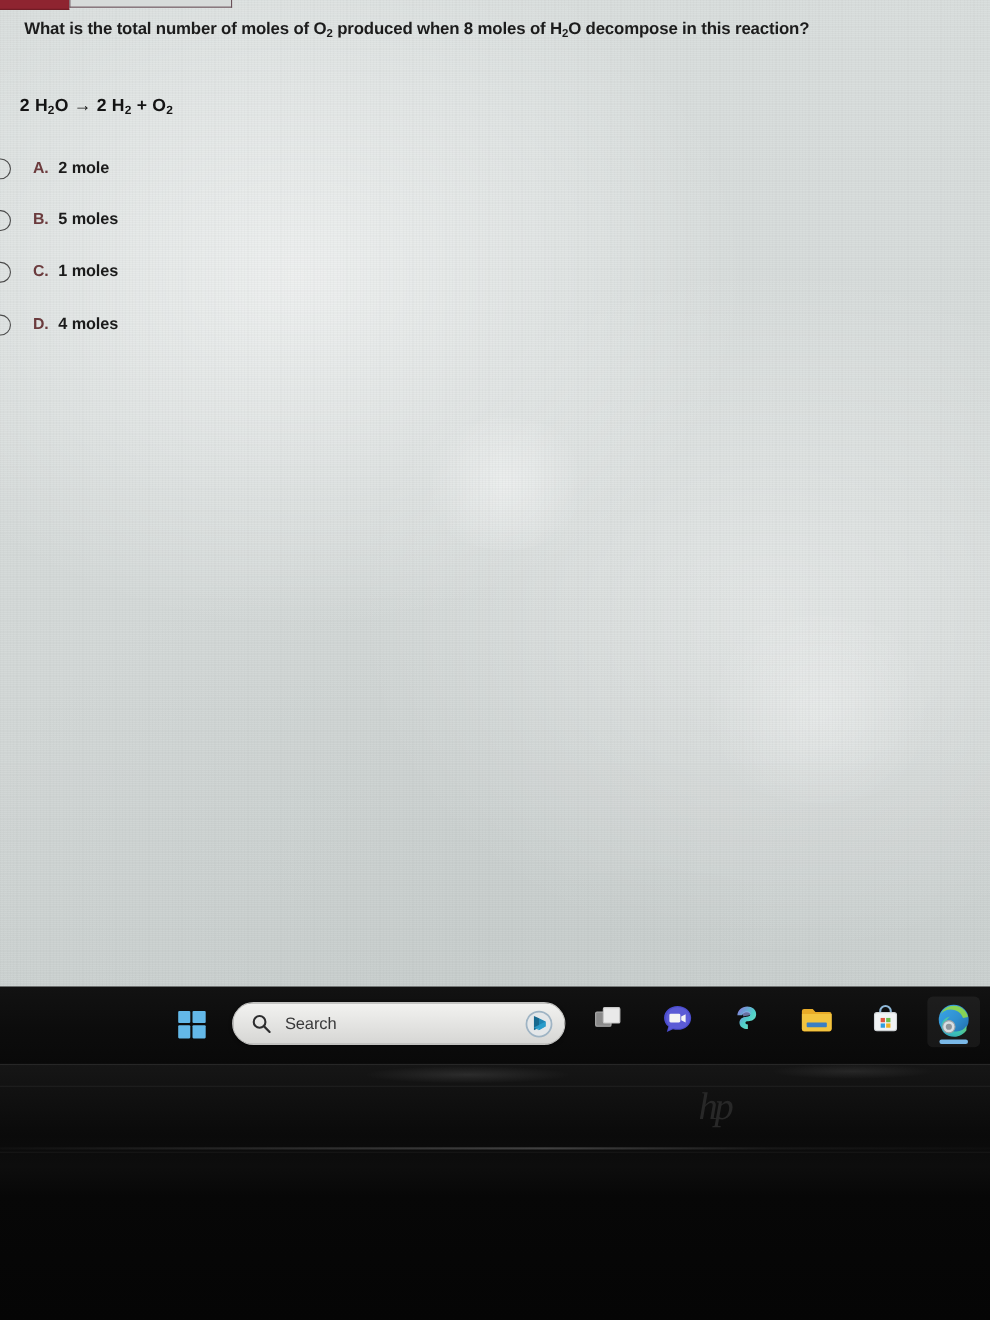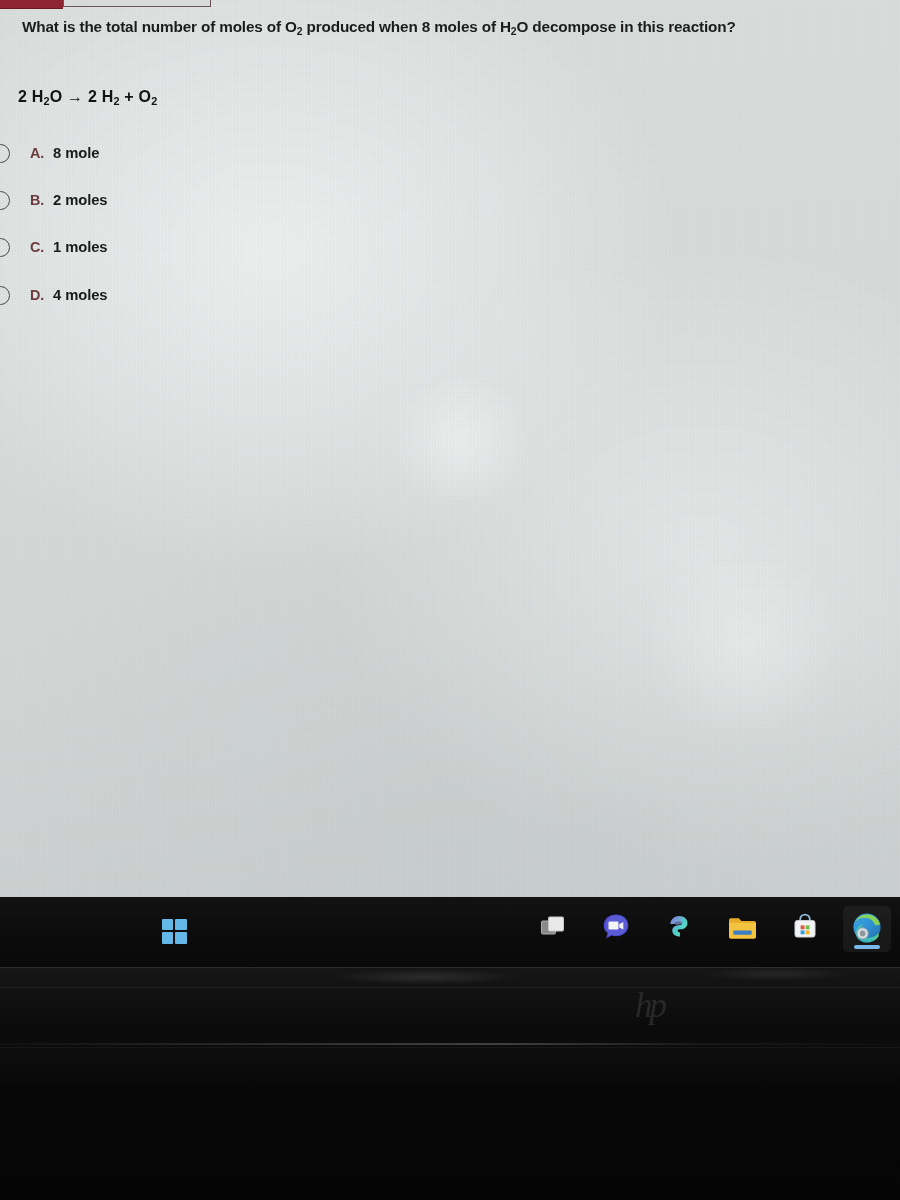--- a/index.html
+++ b/index.html
@@ -295,27 +295,27 @@
       <span>What is the total number of moles of O</span><sub>2</sub><span> produced when 8 moles of H</span><sub>2</sub><span>O decompose in this reaction?</span>
     </div>
 
     <div class="equation">
       <span>2 H</span><sub>2</sub><span>O → 2 H</span><sub>2</sub><span> + O</span><sub>2</sub>
     </div>
 
     <div class="option" style="top:140px;">
       <span class="radio"></span>
       <span class="opt-letter">A.</span>
-      <span class="opt-text">8 mole</span>
+      <span class="opt-text">2 mole</span>
     </div>
 
     <div class="option" style="top:187px;">
       <span class="radio"></span>
       <span class="opt-letter">B.</span>
-      <span class="opt-text">2 moles</span>
+      <span class="opt-text">5 moles</span>
     </div>
 
     <div class="option" style="top:234px;">
       <span class="radio"></span>
       <span class="opt-letter">C.</span>
       <span class="opt-text">1 moles</span>
     </div>
 
     <div class="option" style="top:282px;">
       <span class="radio"></span>
@@ -417,20 +417,37 @@
 
   <div class="start-btn">
     <span class="win-logo">
       <i></i>
         <i></i>
         <i></i>
         <i></i>
     </span>
   </div>
 
+  <div class="searchbox">
+    <span class="search-icon">
+      <svg width="19" height="19" viewBox="0 0 20 20">
+        <circle cx="8.4" cy="8.4" r="5.6" fill="none" stroke="#2d2d2e" stroke-width="2"></circle>
+        <line x1="12.7" y1="12.7" x2="18" y2="18" stroke="#2d2d2e" stroke-width="2.1" stroke-linecap="round"></line>
+      </svg>
+    </span>
+    <span class="search-label">Search</span>
+    <span class="bing-badge">
+      <svg width="28" height="28" viewBox="0 0 28 28">
+        <circle cx="14" cy="14" r="11.4" fill="#e4e7e9" stroke="#9fb4c4" stroke-width="1.6"></circle>
+        <path d="M9.4 6.6l4.6 2.1v8.6l-4.6 2.4z" fill="#17698f"></path>
+        <path d="M14 8.7l6 2.9v4.4l-6 3.4z" fill="#1f86b5"></path>
+        <path d="M20 11.6v4.5l-6.1 3.5-4.5-2.5 10.6-5.5z" fill="#2ba0cf" opacity=".85"></path>
+      </svg>
+    </span>
+  </div>
 
   <div class="laptop-body">
     <div class="bezel-line" style="top:0px;height:1px;background:rgba(150,150,150,0.18);"></div>
     <div class="bezel-line" style="top:20px;height:1px;background:rgba(120,120,120,0.13);"></div>
     <div class="bezel-line" style="top:76px;height:2px;background:linear-gradient(90deg, rgba(255,255,255,0.02) 0%, rgba(255,255,255,0.16) 38%, rgba(255,255,255,0.22) 55%, rgba(255,255,255,0.05) 78%, rgba(255,255,255,0.01) 100%);"></div>
     <div class="bezel-line" style="top:80px;height:1px;background:rgba(90,90,90,0.16);"></div>
 
     <div class="glint" style="left:330px;top:2px;width:190px;height:16px;background:radial-gradient(ellipse, rgba(255,255,255,.10), rgba(255,255,255,0) 70%);"></div>
     <div class="glint" style="left:700px;top:0px;width:150px;height:14px;background:radial-gradient(ellipse, rgba(255,255,255,.08), rgba(255,255,255,0) 70%);"></div>
   </div>

